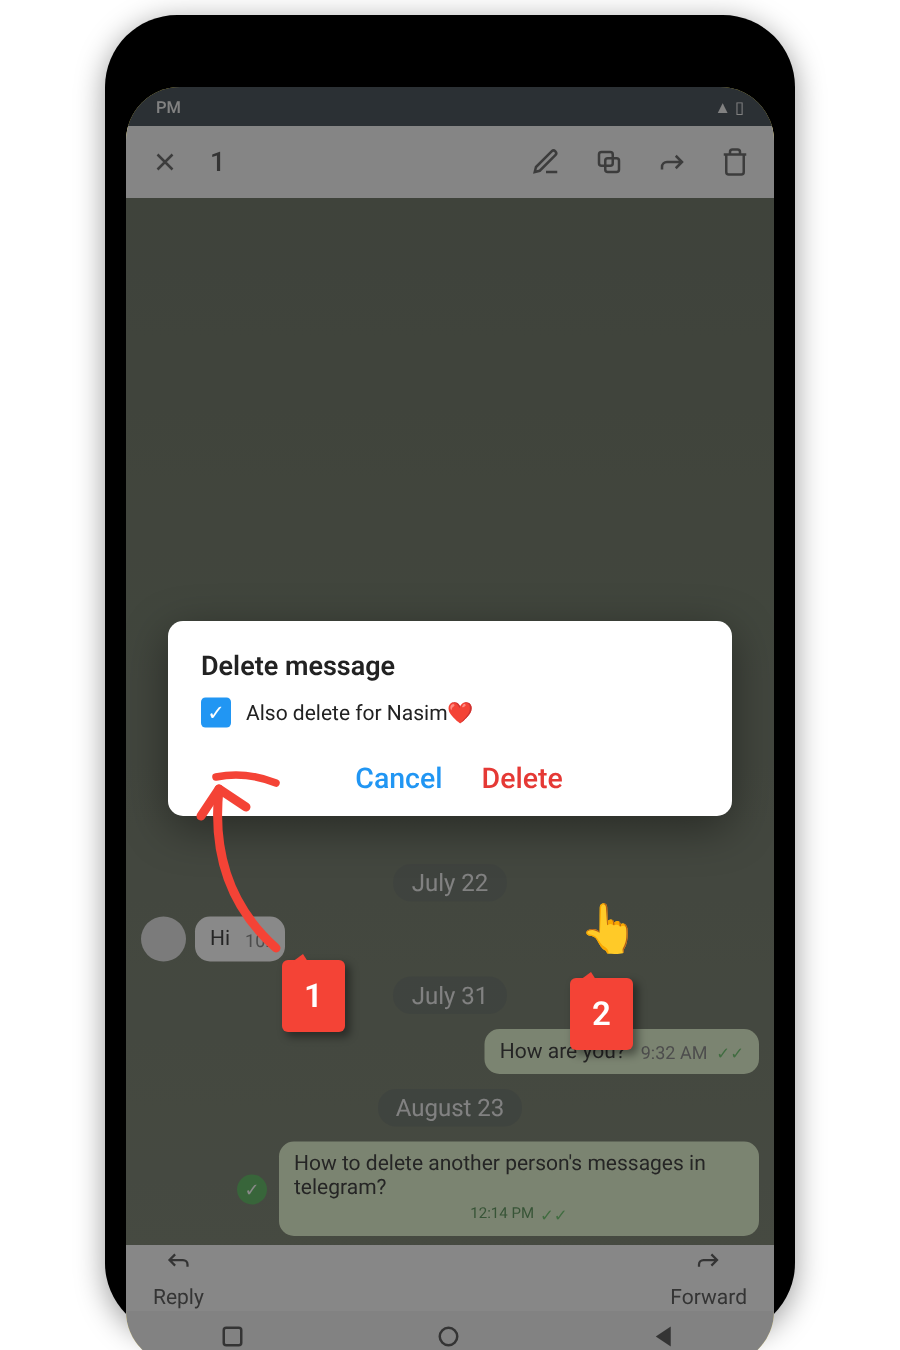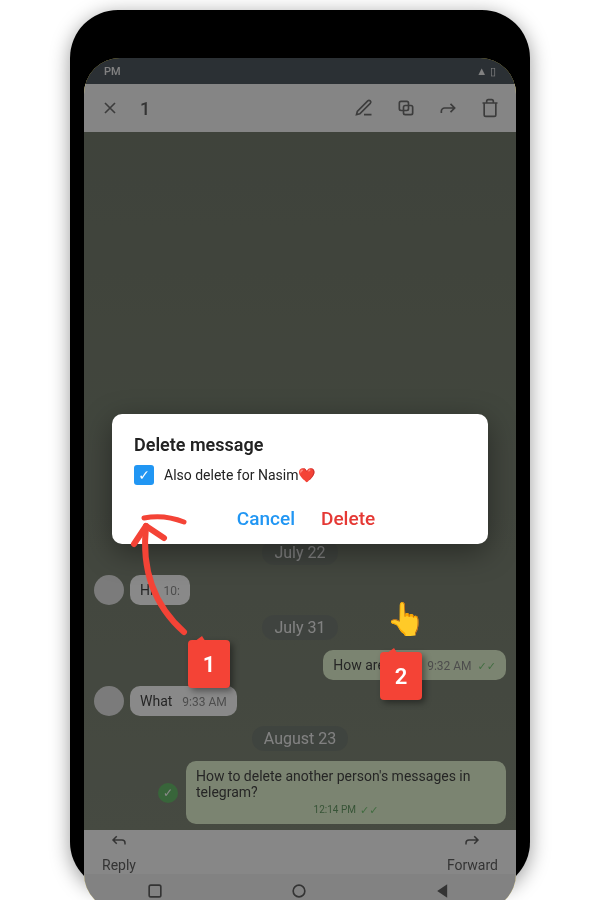--- a/index.html
+++ b/index.html
@@ -263,27 +263,20 @@
         </div>
       </div>
       <div class="date-pill">July 31</div>
       <div class="msg-row out">
         <div class="bubble out">
           <span>How are you?</span>
           <span class="time">9:32 AM</span>
           <span class="ticks">✓✓</span>
         </div>
       </div>
-      <div class="msg-row in">
-        <div class="avatar"></div>
-        <div class="bubble in">
-          <span>What</span>
-          <span class="time">9:33 AM</span>
-        </div>
-      </div>
       <div class="date-pill">August 23</div>
       <div class="msg-row out" style="align-items:center;">
         <div class="selected-mark">✓</div>
         <div class="bubble out long" style="flex:1;">
           <span>How to delete another person's messages in telegram?</span>
           <div class="meta">
             <span>12:14 PM</span>
             <span class="ticks">✓✓</span>
           </div>
         </div>

